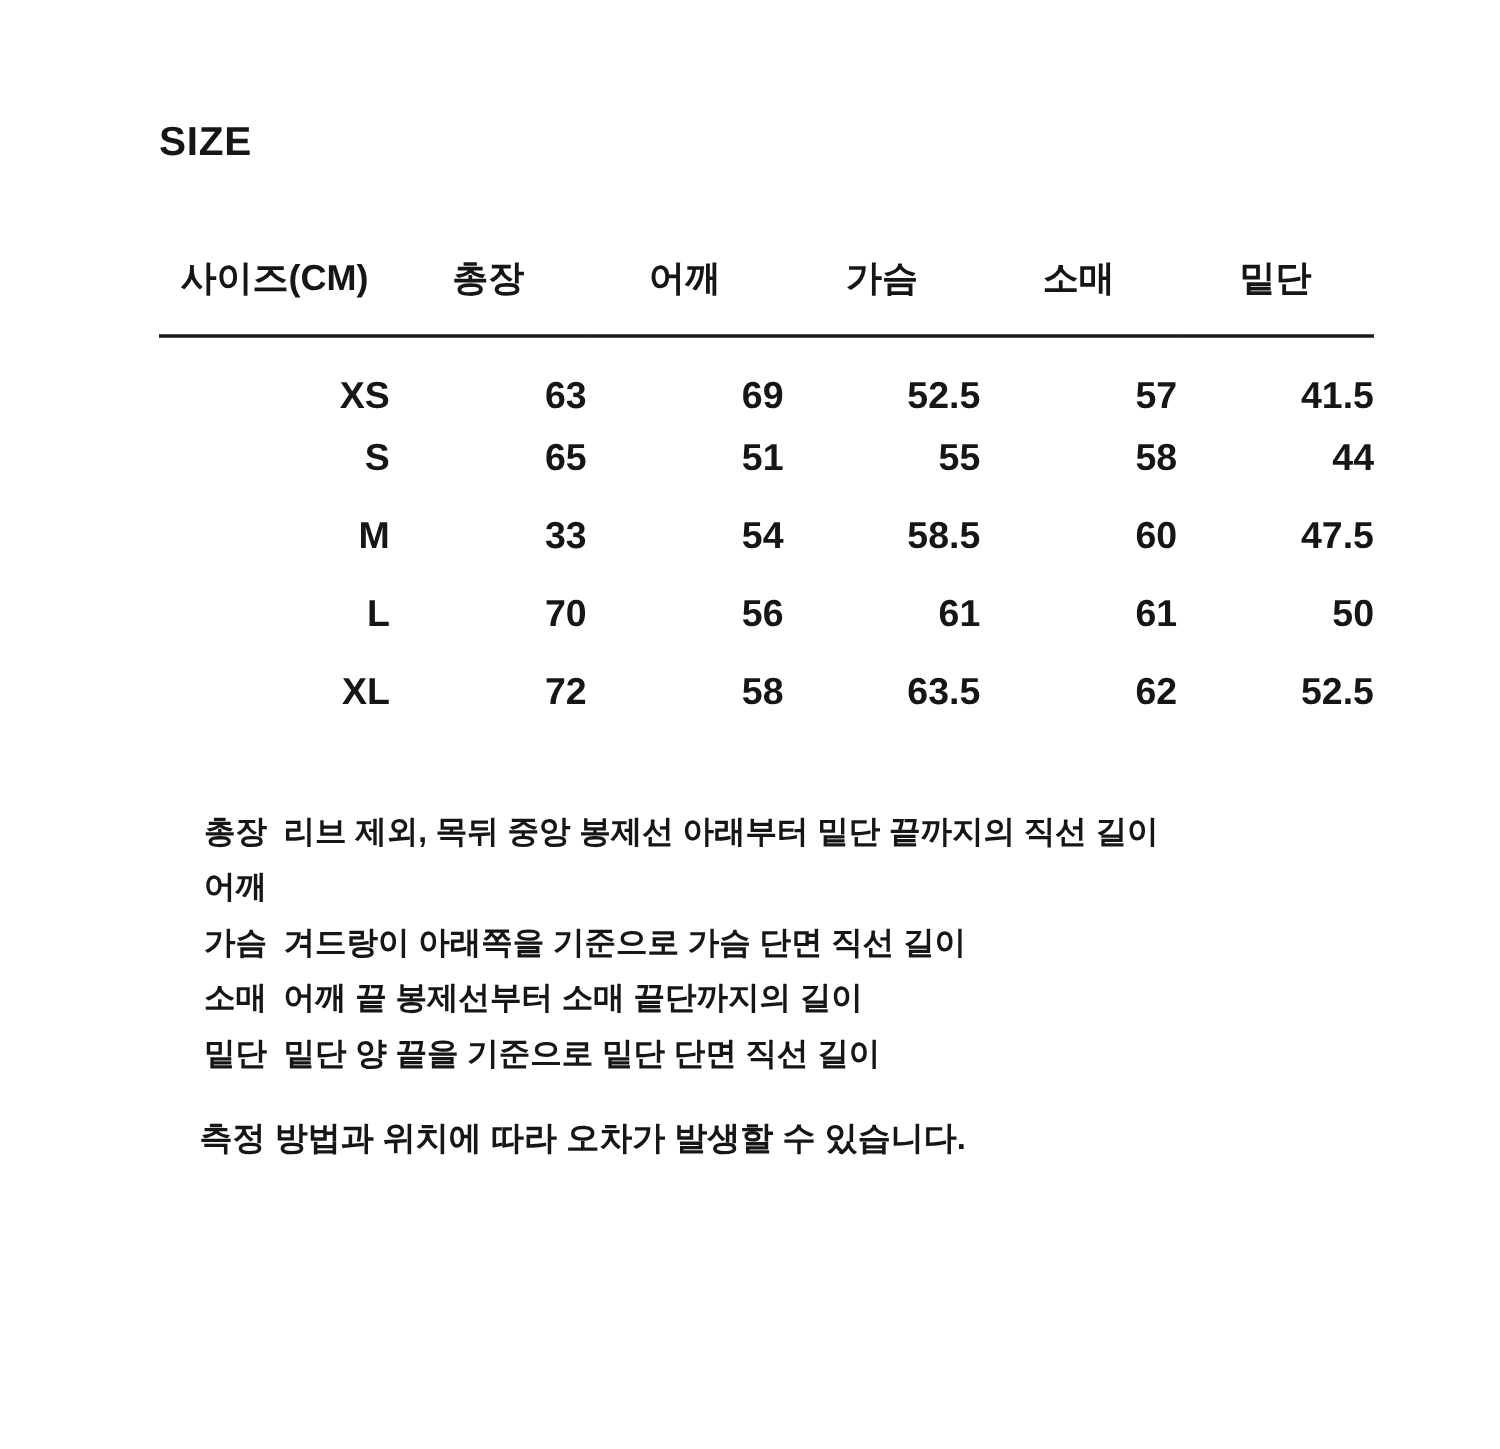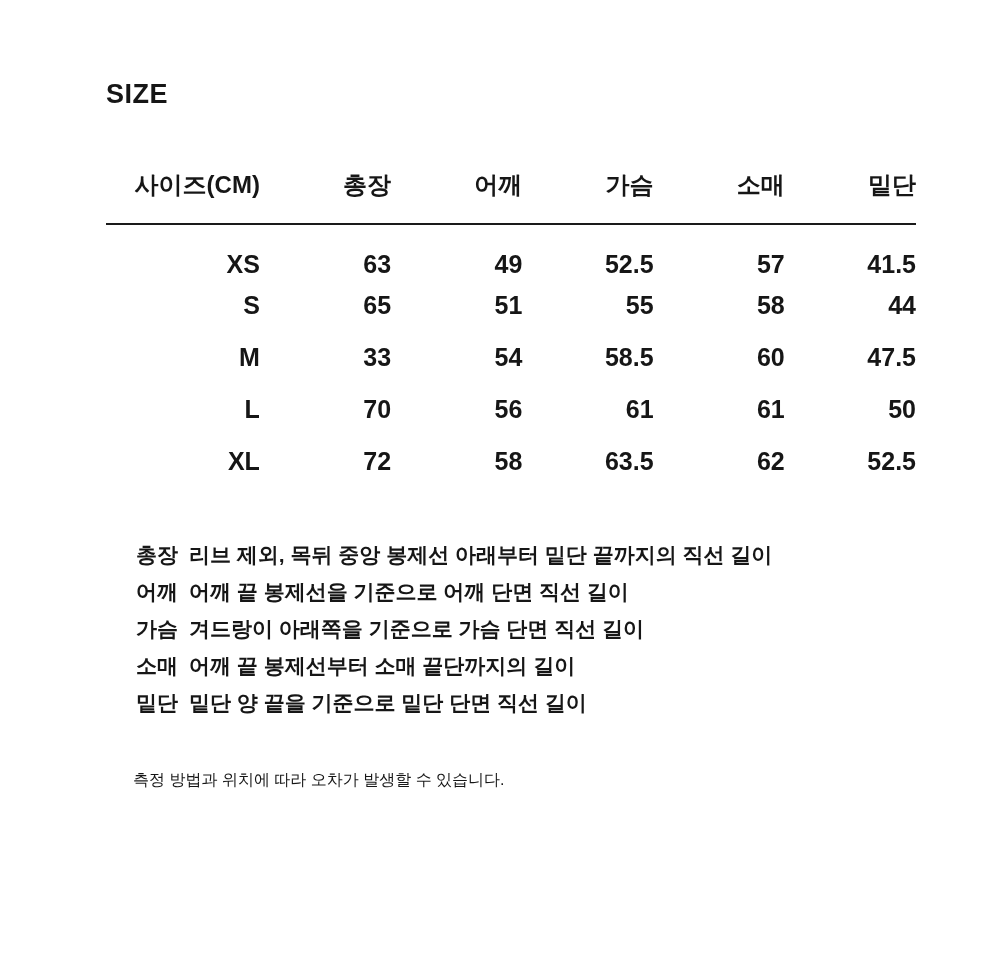--- a/index.html
+++ b/index.html
@@ -26,21 +26,21 @@
     width: 810px;
     margin-top: 59px;
     border-collapse: collapse;
     table-layout: fixed;
   }
   .size-table col.c-size { width: 19%; }
   .size-table col.c-meas { width: 16.2%; }
   .size-table th {
     font-size: 24px;
     font-weight: 700;
-    text-align: right;
+    text-align: center;
     padding: 0 0 22px 0;
     border-bottom: 2px solid #1a1a1a;
     white-space: nowrap;
   }
   .size-table td {
     font-size: 25px;
     font-weight: 700;
     text-align: right;
     height: 52px;
     vertical-align: middle;
@@ -63,25 +63,25 @@
     min-width: 43px;
     flex: 0 0 auto;
     margin-right: 10px;
     white-space: nowrap;
   }
   .def-desc {
     font-weight: 700;
     white-space: nowrap;
   }
   .note {
-    margin-top: 56px;
+    margin-top: 35px;
     margin-left: 27px;
-    font-size: 16px;
+    font-size: 22px;
     line-height: 22px;
-    font-weight: 400;
+    font-weight: 700;
     white-space: nowrap;
   }
 </style>
 </head>
 <body>
 
 <div class="page">
 
   <h2 class="size-heading">SIZE</h2>
 
@@ -101,21 +101,21 @@
         <th>어깨</th>
         <th>가슴</th>
         <th>소매</th>
         <th>밑단</th>
       </tr>
     </thead>
     <tbody>
       <tr>
         <td>XS</td>
         <td>63</td>
-        <td>49</td>
+        <td>69</td>
         <td>52.5</td>
         <td>57</td>
         <td>41.5</td>
       </tr>
       <tr>
         <td>S</td>
         <td>65</td>
         <td>51</td>
         <td>55</td>
         <td>58</td>
@@ -148,21 +148,20 @@
     </tbody>
   </table>
 
   <div class="definitions">
     <div class="def-row">
       <span class="def-term">총장</span>
       <span class="def-desc">리브 제외, 목뒤 중앙 봉제선 아래부터 밑단 끝까지의 직선 길이</span>
     </div>
     <div class="def-row">
       <span class="def-term">어깨</span>
-      <span class="def-desc">어깨 끝 봉제선을 기준으로 어깨 단면 직선 길이</span>
     </div>
     <div class="def-row">
       <span class="def-term">가슴</span>
       <span class="def-desc">겨드랑이 아래쪽을 기준으로 가슴 단면 직선 길이</span>
     </div>
     <div class="def-row">
       <span class="def-term">소매</span>
       <span class="def-desc">어깨 끝 봉제선부터 소매 끝단까지의 길이</span>
     </div>
     <div class="def-row">

